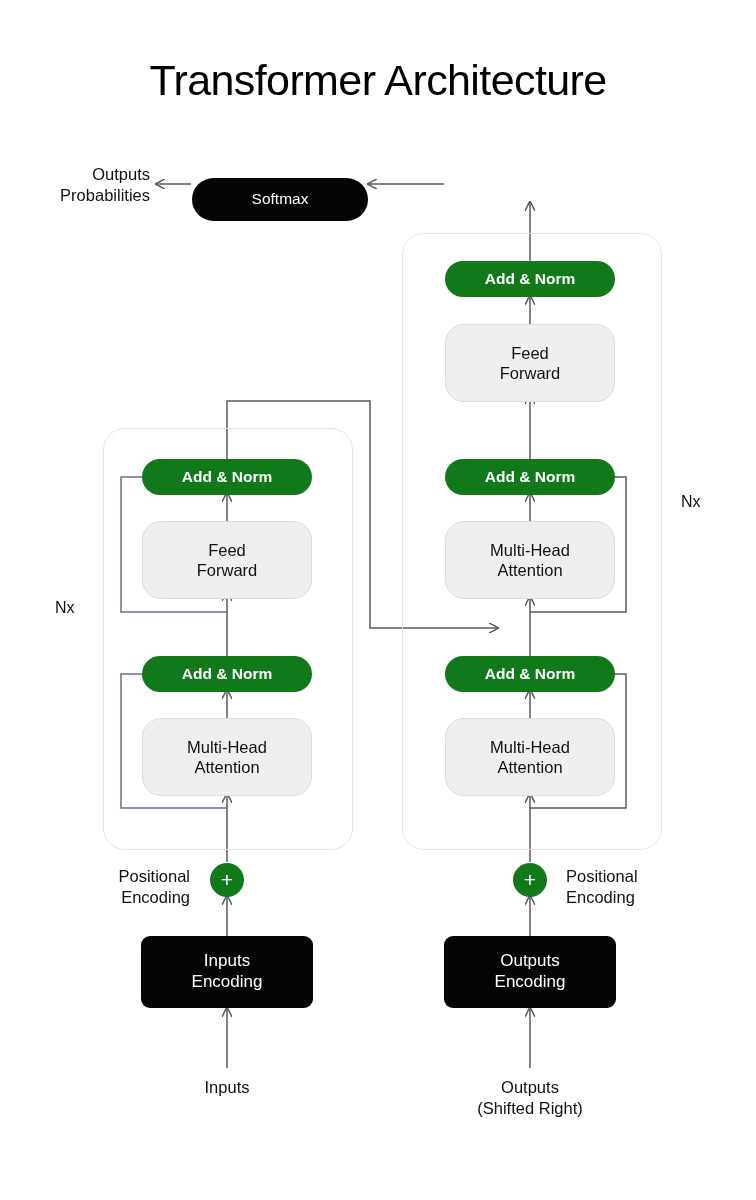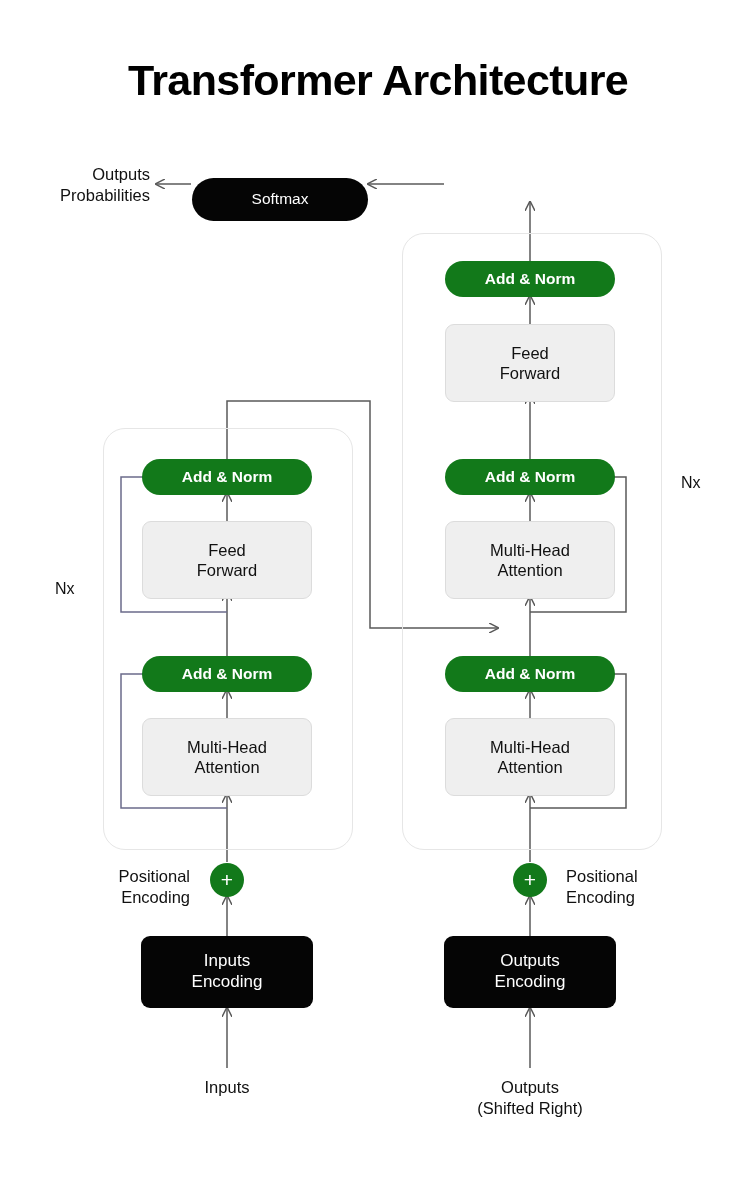--- a/index.html
+++ b/index.html
@@ -36,21 +36,21 @@
     text-align: center;
     line-height: 1.22;
   }
   .title {
     position: absolute;
     left: 0;
     top: 56px;
     width: 756px;
     text-align: center;
     font-size: 43px;
-    font-weight: bold;
+    font-weight: normal;
     letter-spacing: -0.6px;
     color: #000000;
   }
   .pill-black {
     background: #050505;
     color: #ffffff;
     border-radius: 999px;
     font-size: 15.5px;
     font-weight: 400;
   }
@@ -59,21 +59,21 @@
     color: #ffffff;
     border-radius: 999px;
     font-size: 15.5px;
     font-weight: bold;
     text-align: right;
   }
   .box-gray {
     background: #efefef;
     color: #111111;
     border: 1px solid #dcdcdc;
-    border-radius: 9px;
+    border-radius: 19px;
     font-size: 16.5px;
   }
   .box-black {
     background: #050505;
     color: #ffffff;
     border-radius: 9px;
     font-size: 17px;
   }
   .stack-group {
     position: absolute;
@@ -104,20 +104,21 @@
     line-height: 1.25;
     white-space: pre-line;
   }
   .label.right { text-align: right; }
   .label.left  { text-align: left; }
   .label.center{ text-align: center; }
   .nx {
     position: absolute;
     font-size: 16px;
     color: #111111;
+    margin-top: 19px;
   }
   .two-line { white-space: pre-line; }
 </style>
 </head>
 <body>
 
 <div id="canvas">
 
   <div class="title">Transformer Architecture</div>
 

